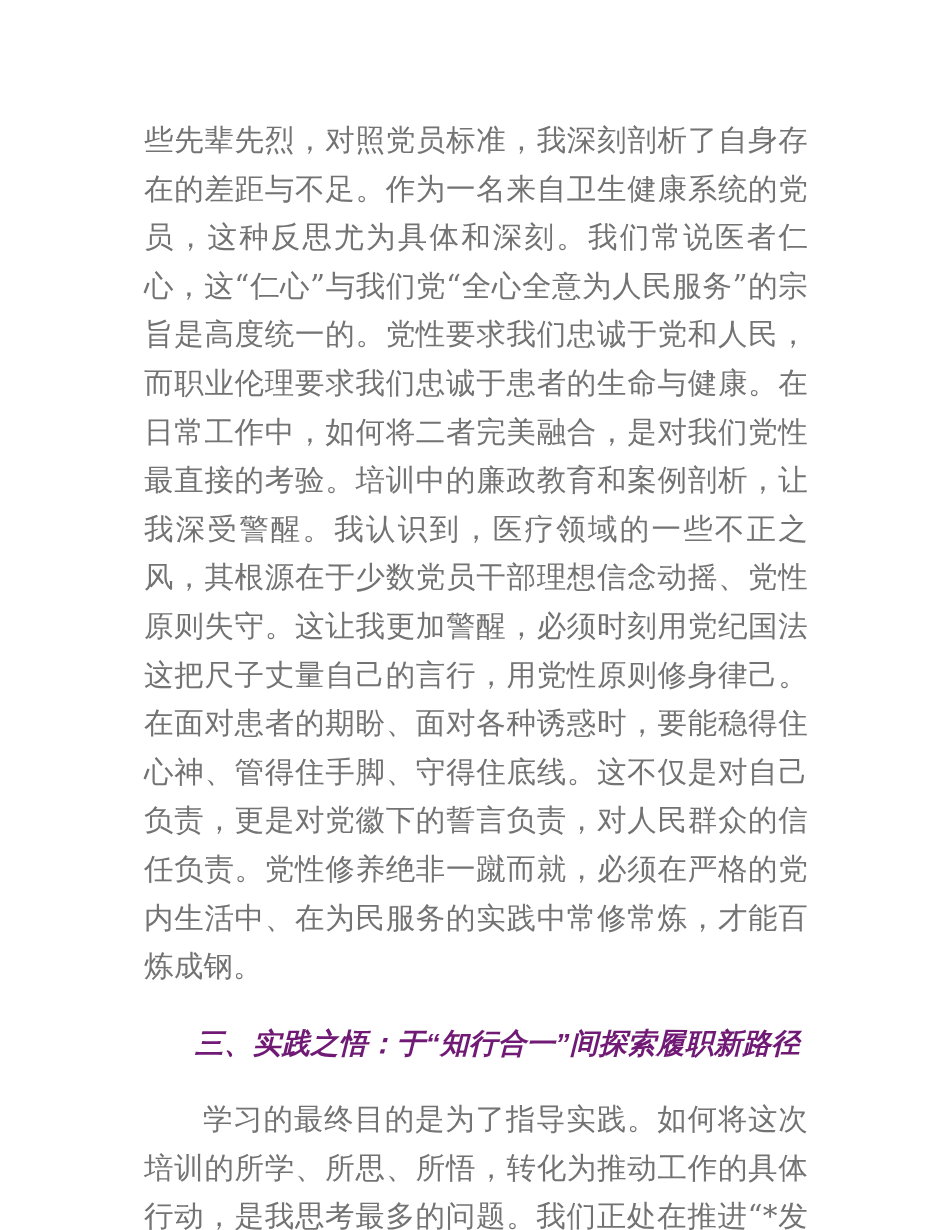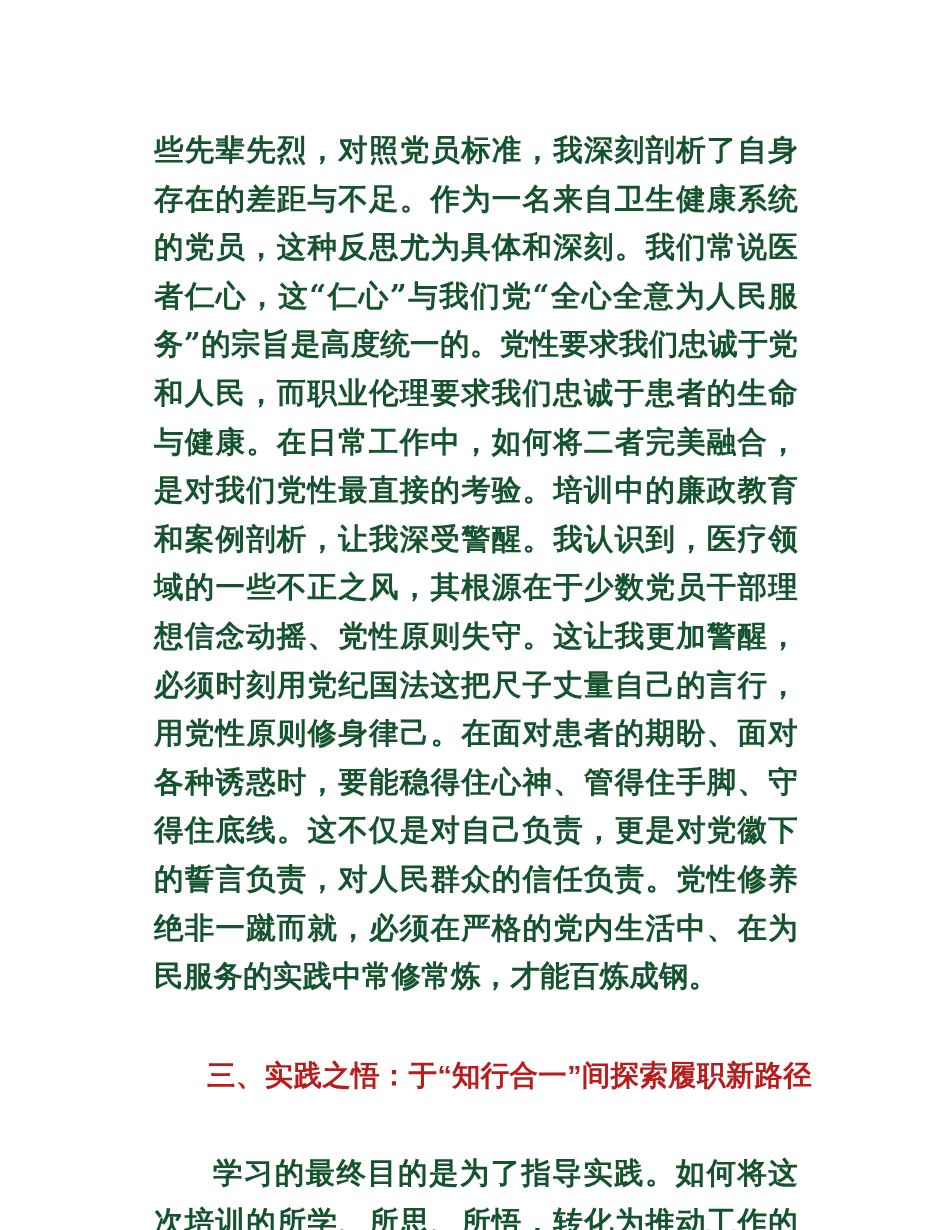--- a/index.html
+++ b/index.html
@@ -19,46 +19,47 @@
     position: absolute;
     left: 138px;
     top: 110px;
     width: 676px;
   }
   
   .body-par {
     font-family: "DejaVu Serif", "Liberation Serif", serif;
     font-size: 29.5px;
     line-height: 48.6px;
-    color: #14532d;
+    color: #737373;
     text-align: justify;
     text-justify: inter-character;
     text-align-last: left;
-    margin: 16px;
+    margin: 6px;
     letter-spacing: 0.2px;
     -webkit-font-smoothing: antialiased;
-    font-weight: 700;
+    font-weight: 400;
   }
   .par-continued {
     text-indent: 0;
   }
   .par-indent {
     text-indent: 2em;
   }
   
   .section-heading {
     font-family: "Liberation Sans", "DejaVu Sans", sans-serif;
     font-size: 28.5px;
     line-height: 48.6px;
     font-weight: 700;
-    color: #b91c1c;
+    color: #701a75;
     text-indent: 2em;
-    margin: 12px;
+    margin: 0;
     letter-spacing: 0.3px;
     white-space: nowrap;
+    font-style: italic;
   }
   .spacer-before-heading { height: 22px; }
   .spacer-after-heading  { height: 22px; }
 </style>
 </head>
 <body>
 
 <div class="page">
   <div class="content">
 

